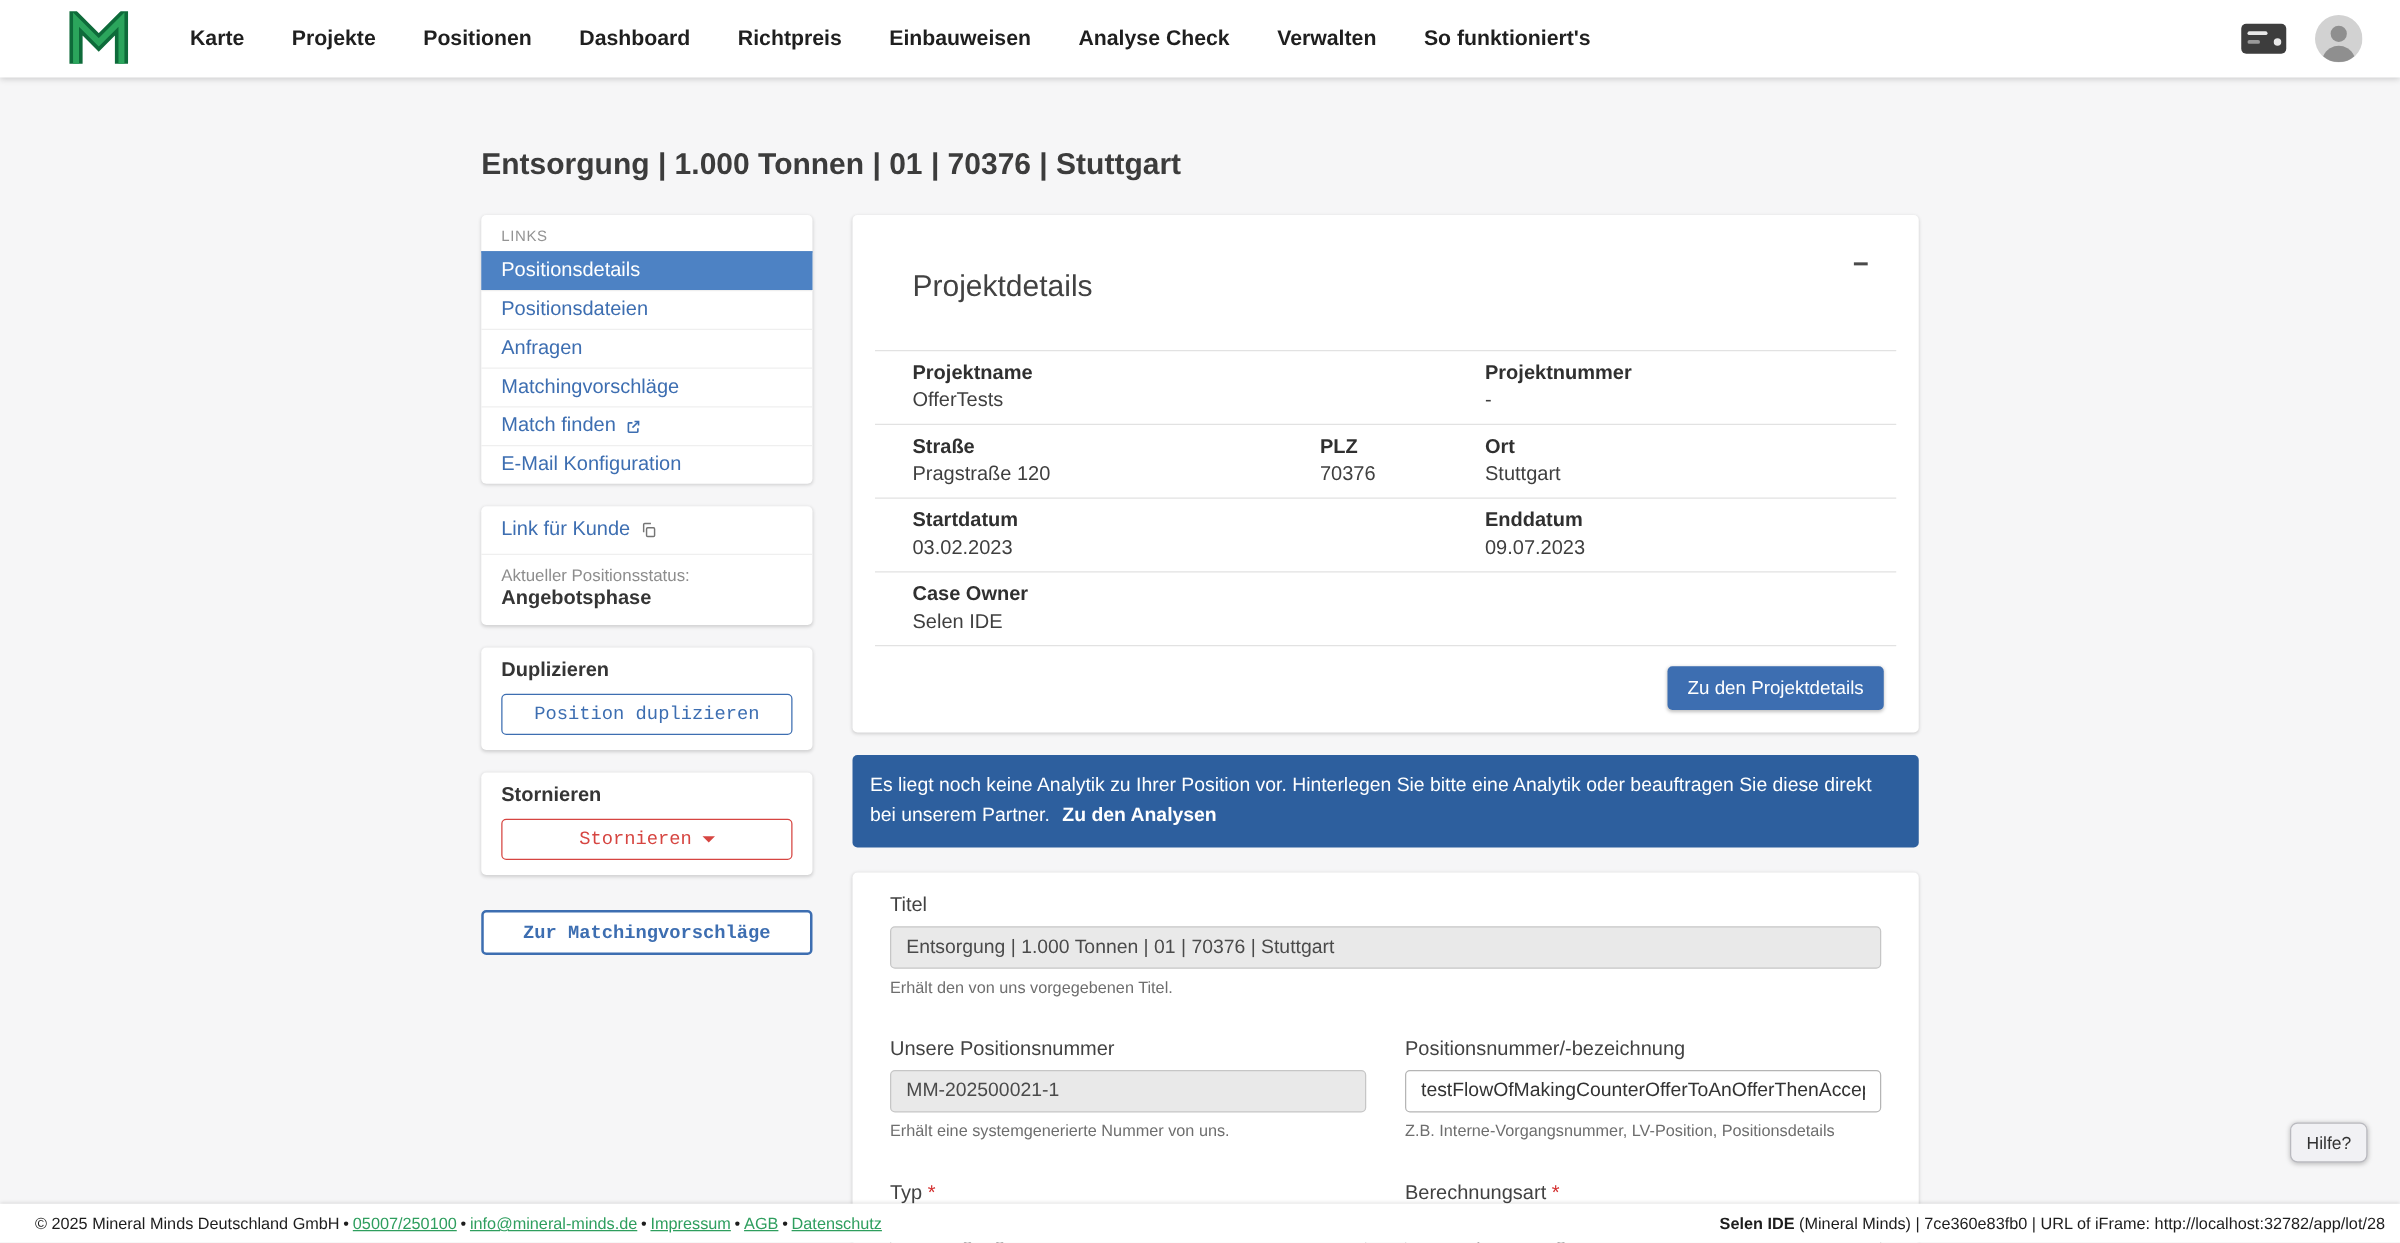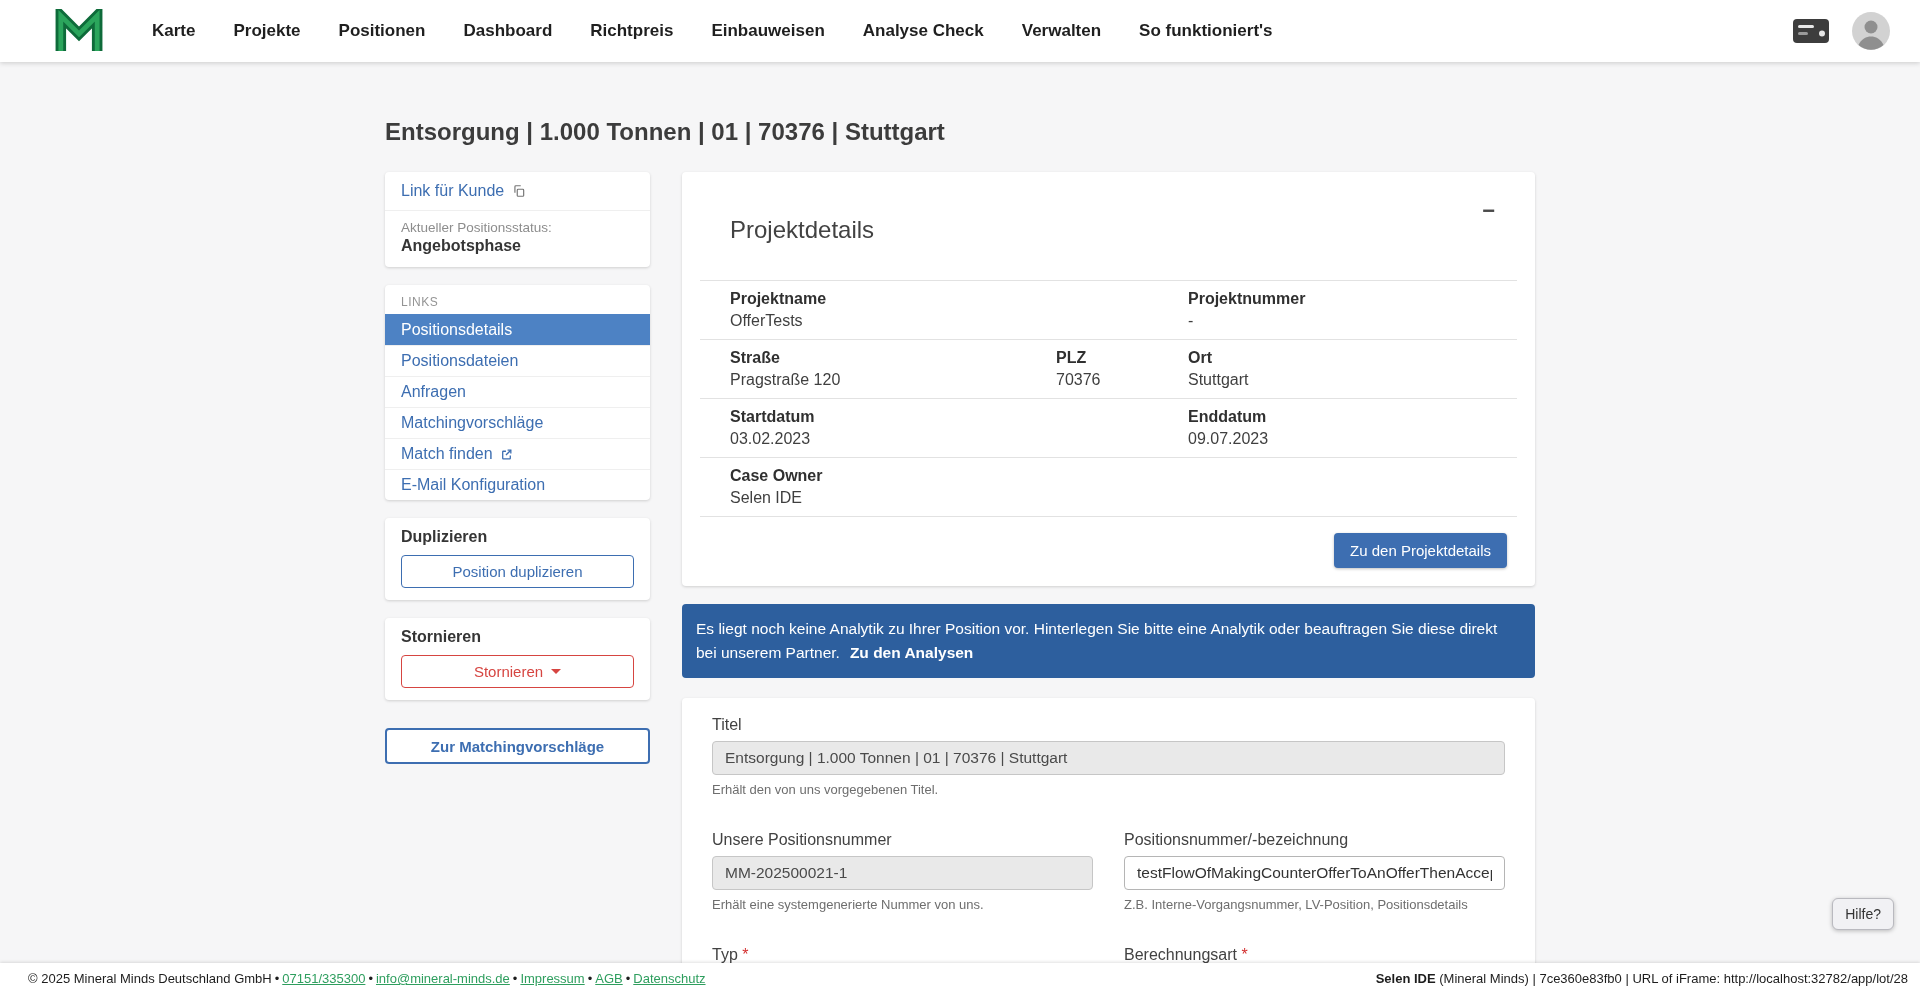--- a/index.html
+++ b/index.html
@@ -36,21 +36,21 @@
 
   .customer-row { padding:10px 16px; display:flex; align-items:center; gap:8px;
                   font-size:16px; color:#3d6eb1; border-bottom:1px solid #efefef; cursor:pointer; }
   .status-label { padding:9px 16px 0; font-size:13.5px; color:#8d8d8d; }
   .status-value { padding:2px 16px 12px; font-size:16px; font-weight:700; color:#353535; }
 
   .action-card { padding:10px 16px 12px; }
   .action-title { font-size:16px; font-weight:700; color:#353535; margin-bottom:9px; }
 
   .btn { display:flex; align-items:center; justify-content:center; border-radius:4px;
-         cursor:pointer; font-family:Liberation Sans, sans-serif; }
+         cursor:pointer; font-family:Liberation Mono, monospace; }
   .btn-outline-blue { width:100%; height:33px; background:#fff; border:1px solid #3d6eb1;
                       color:#3d6eb1; font-size:15px; font-weight:500; }
   .btn-outline-red  { width:100%; height:33px; background:#fff; border:1px solid #d64541;
                       color:#d64541; font-size:15px; font-weight:500; gap:8px; }
   .btn-overview { width:100%; height:36px; background:#fff; border:2px solid #3d6eb1;
                   color:#3d6eb1; font-size:15px; font-weight:600; margin-top:28px; }
   .caret-down { width:0; height:0; border-left:5px solid transparent;
                 border-right:5px solid transparent; border-top:5px solid currentColor;
                 display:inline-block; }
 
@@ -145,58 +145,58 @@
 </header>
 
 <div class="container">
   <h1 class="page-title">Entsorgung | 1.000 Tonnen | 01 | 70376 | Stuttgart</h1>
 
   <div class="layout">
 
     <aside class="sidebar">
 
       <div class="card">
+        <div class="links-header">LINKS</div>
+        <div class="side-item active">
+          <span>Positionsdetails</span>
+        </div>
+        <div class="side-item">
+          <span>Positionsdateien</span>
+        </div>
+        <div class="side-item">
+          <span>Anfragen</span>
+        </div>
+        <div class="side-item">
+          <span>Matchingvorschläge</span>
+        </div>
+        <div class="side-item">
+          <span>Match finden</span>
+          <svg width="13" height="13" viewBox="0 0 24 24" fill="none" stroke="currentColor" stroke-width="2.4">
+            <path d="M14 4h6v6"></path>
+              <path d="M20 4L11 13"></path>
+            <path d="M19 14v5a1 1 0 0 1-1 1H6a1 1 0 0 1-1-1V7a1 1 0 0 1 1-1h5"></path>
+          </svg>
+        </div>
+        <div class="side-item">
+          <span>E-Mail Konfiguration</span>
+        </div>
+      </div>
+
+      <div class="card">
         <div class="customer-row">
           <span>Link für Kunde</span>
           <svg width="14" height="14" viewBox="0 0 24 24" fill="none" stroke="#757575" stroke-width="2">
             <rect x="9" y="9" width="11" height="12" rx="1.5"></rect>
             <path d="M5 15V4.5A1.5 1.5 0 0 1 6.5 3H15"></path>
           </svg>
         </div>
         <div class="status-label">Aktueller Positionsstatus:</div>
         <div class="status-value">Angebotsphase</div>
       </div>
 
-      <div class="card">
-        <div class="links-header">LINKS</div>
-        <div class="side-item active">
-          <span>Positionsdetails</span>
-        </div>
-        <div class="side-item">
-          <span>Positionsdateien</span>
-        </div>
-        <div class="side-item">
-          <span>Anfragen</span>
-        </div>
-        <div class="side-item">
-          <span>Matchingvorschläge</span>
-        </div>
-        <div class="side-item">
-          <span>Match finden</span>
-          <svg width="13" height="13" viewBox="0 0 24 24" fill="none" stroke="currentColor" stroke-width="2.4">
-            <path d="M14 4h6v6"></path>
-              <path d="M20 4L11 13"></path>
-            <path d="M19 14v5a1 1 0 0 1-1 1H6a1 1 0 0 1-1-1V7a1 1 0 0 1 1-1h5"></path>
-          </svg>
-        </div>
-        <div class="side-item">
-          <span>E-Mail Konfiguration</span>
-        </div>
-      </div>
-
       <div class="card action-card">
         <div class="action-title">Duplizieren</div>
         <button class="btn btn-outline-blue">Position duplizieren</button>
       </div>
 
       <div class="card action-card">
         <div class="action-title">Stornieren</div>
         <button class="btn btn-outline-red">
           <span>Stornieren</span>
           <span class="caret-down"></span>
@@ -312,21 +312,21 @@
     </main>
   </div>
 </div>
 
 <button class="help-btn">Hilfe?</button>
 
 <footer class="footer">
   <div class="footer-left">
     <span>© 2025 Mineral Minds Deutschland GmbH</span>
     <span class="sep">•</span>
-    <a class="f-link">07151/335300</a>
+    <a class="f-link">05007/250100</a>
     <span class="sep">•</span>
     <a class="f-link">info@mineral-minds.de</a>
     <span class="sep">•</span>
     <a class="f-link">Impressum</a>
     <span class="sep">•</span>
     <a class="f-link">AGB</a>
     <span class="sep">•</span>
     <a class="f-link">Datenschutz</a>
   </div>
   <div class="footer-right">

